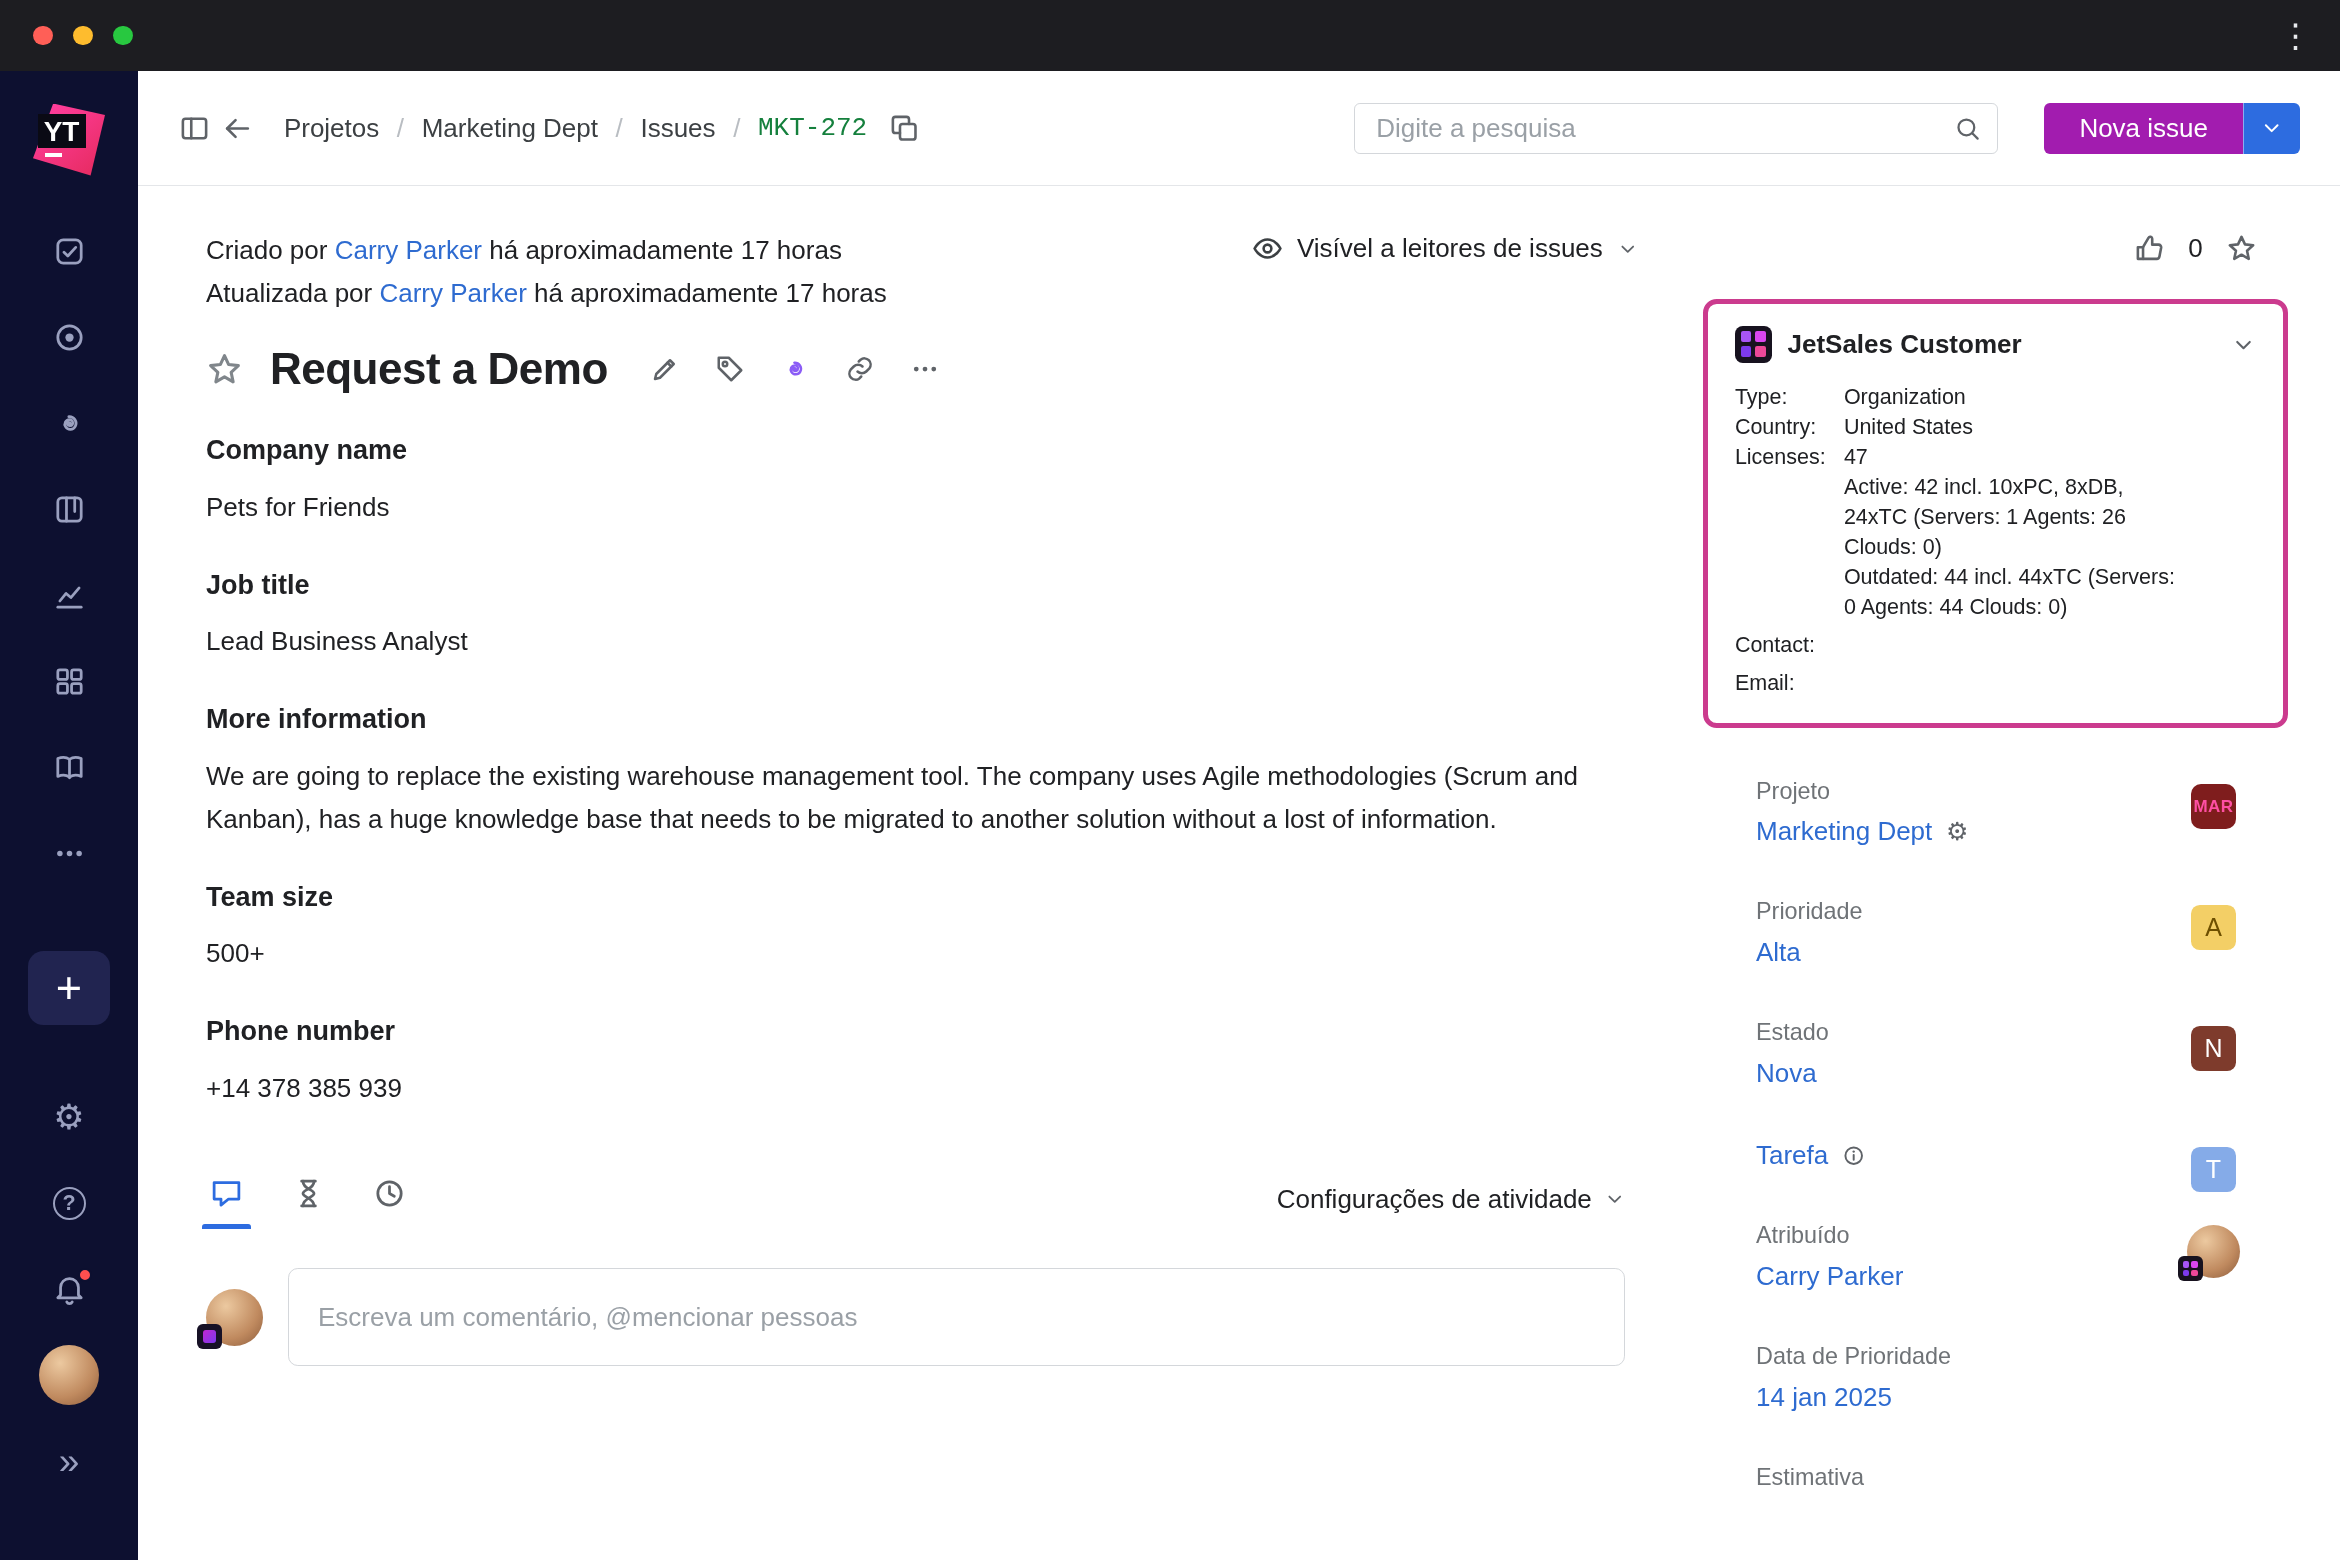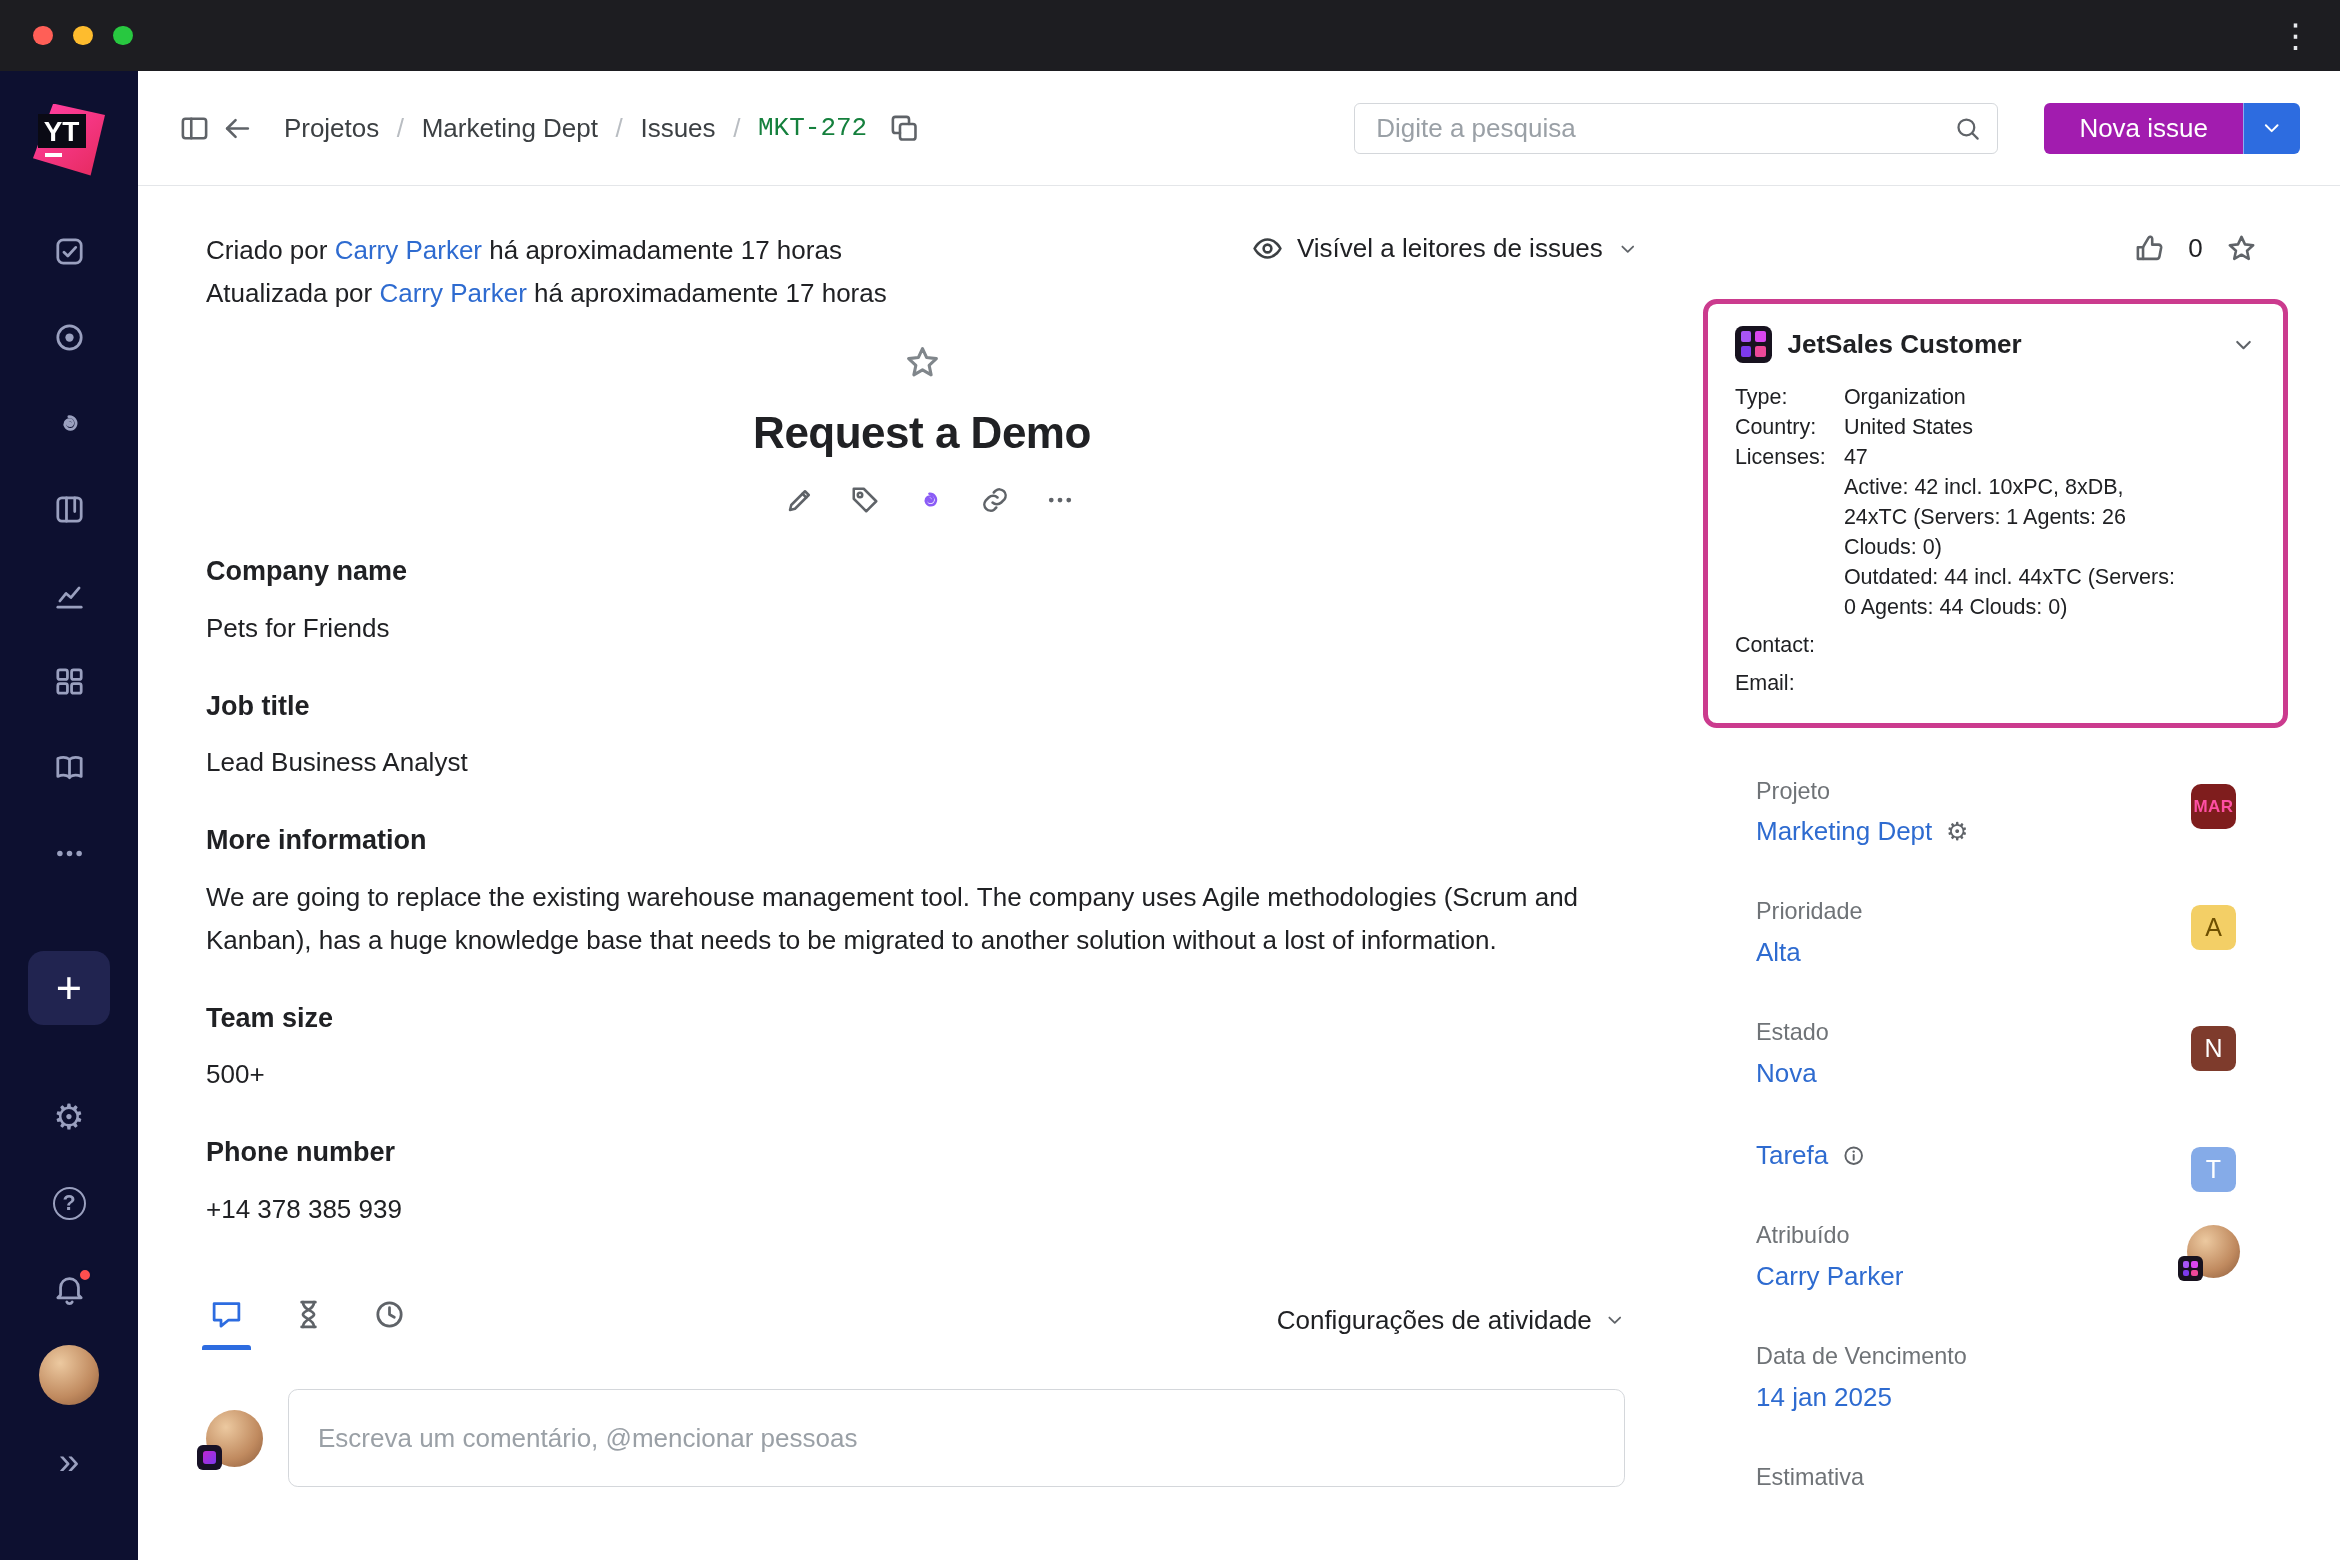--- a/index.html
+++ b/index.html
@@ -60,21 +60,21 @@
 
   
   .content-row { flex: 1; display: flex; min-height: 0; }
   .article { flex: 1; padding: 43px 59px 0 68px; min-width: 0; }
   .meta-row { display: flex; justify-content: space-between; align-items: flex-start; }
   .meta-lines { font-size: 26px; line-height: 43px; color: #202124; }
   .link { color: #2e6bd0; cursor: pointer; }
   .visibility { display: flex; align-items: center; gap: 13.7px; font-size: 26px; color: #202124; margin-top: 3.9px; cursor: pointer; }
   .visibility svg { width: 31px; height: 31px; color: #3c4043; }
   .visibility .chev svg { width: 21.5px; height: 21.5px; color: #5f6368; }
-  .title-row { display: flex; align-items: center; gap: 27px; margin-top: 29px; flex-direction: column; }
+  .title-row { display: flex; align-items: center; gap: 27px; margin-top: 29px; }
   .title-star { color: #80868b; cursor: pointer; }
   .title-star svg { width: 37px; height: 37px; }
   h1 { font-size: 44px; font-weight: bold; color: #202124; letter-spacing: -0.5px; }
   .title-actions { display: flex; align-items: center; gap: 35px; margin-left: 15.6px; color: #5f6368; }
   .title-actions .icon-btn svg { width: 30px; height: 30px; }
   .ai-icon { color: #8b5cf6 !important; }
   .field-label { font-size: 27px; font-weight: bold; margin-top: 37px; line-height: 39px; }
   .field-value { font-size: 26px; margin-top: 15.6px; line-height: 43px; max-width: 1419px; }
 
   .tabs-row { display: flex; align-items: center; margin-top: 59px; max-width: 1419px; }
@@ -506,21 +506,21 @@
             <div class="app-icon small">
                 <i></i>
                 <i></i>
                 <i></i>
                 <i></i>
               </div>
           </div>
         </div>
 
         <div class="pf">
-          <div class="pf-label">Data de Vencimento</div>
+          <div class="pf-label">Data de Prioridade</div>
           <div class="pf-value-row">
             <span class="pf-value">14 jan 2025</span>
           </div>
         </div>
 
         <div class="pf">
           <div class="pf-label">Estimativa</div>
           <div class="pf-value-row">
             <span class="pf-value"></span>
           </div>

